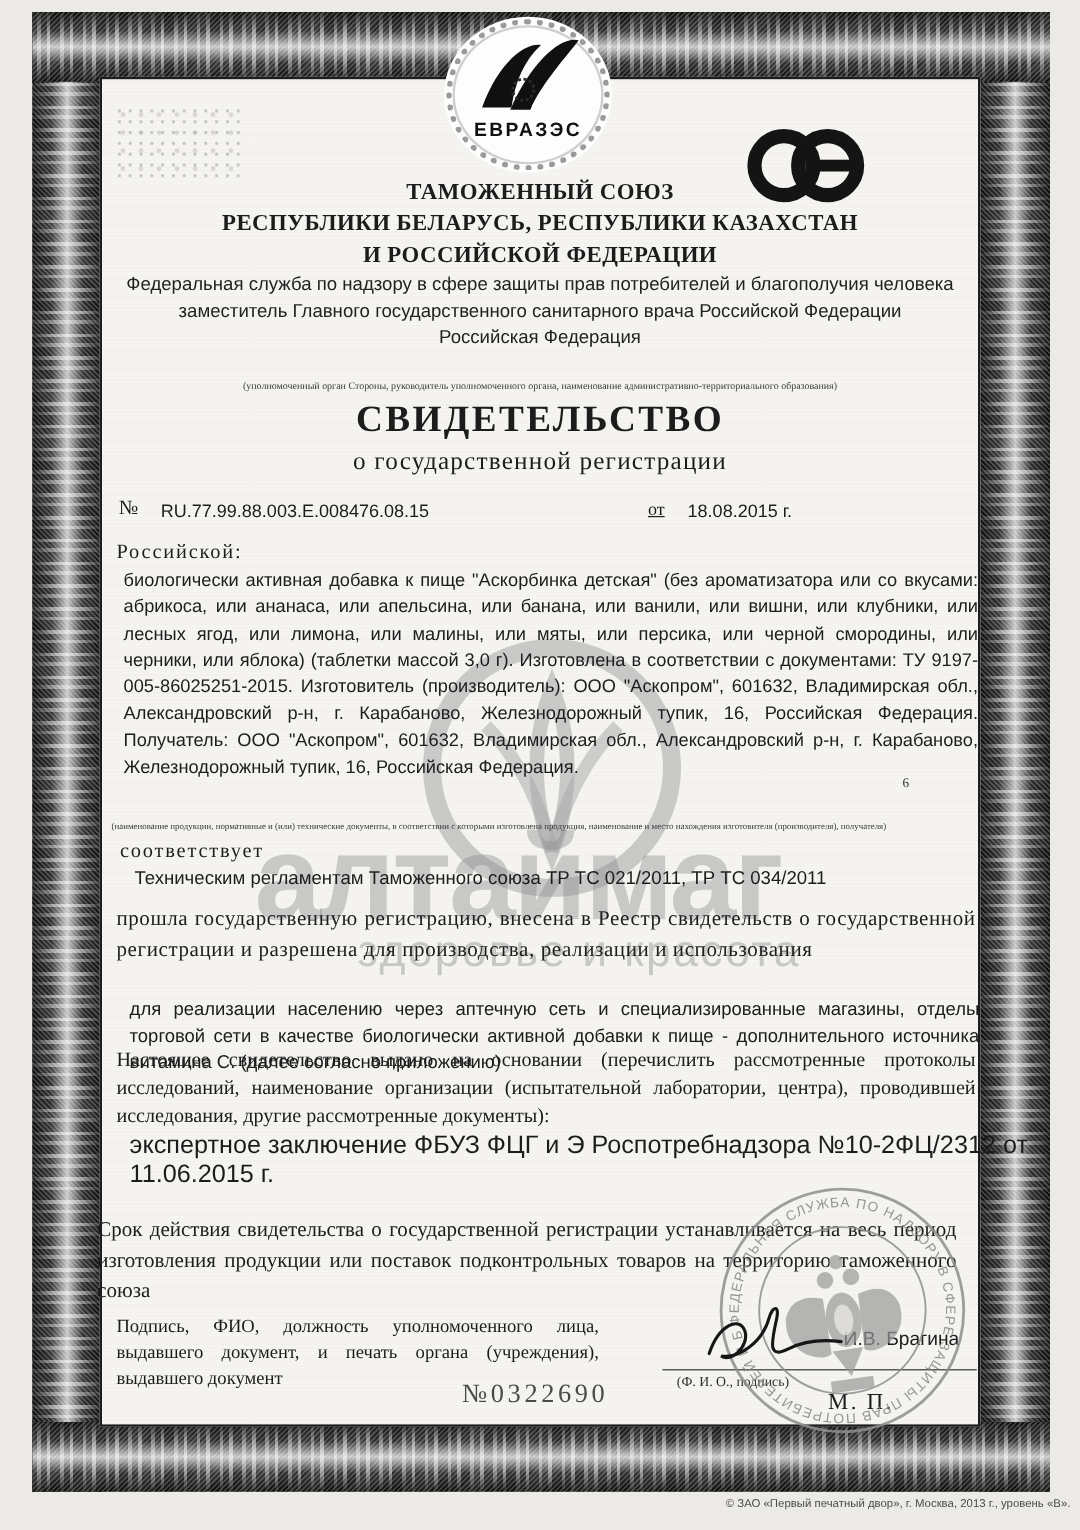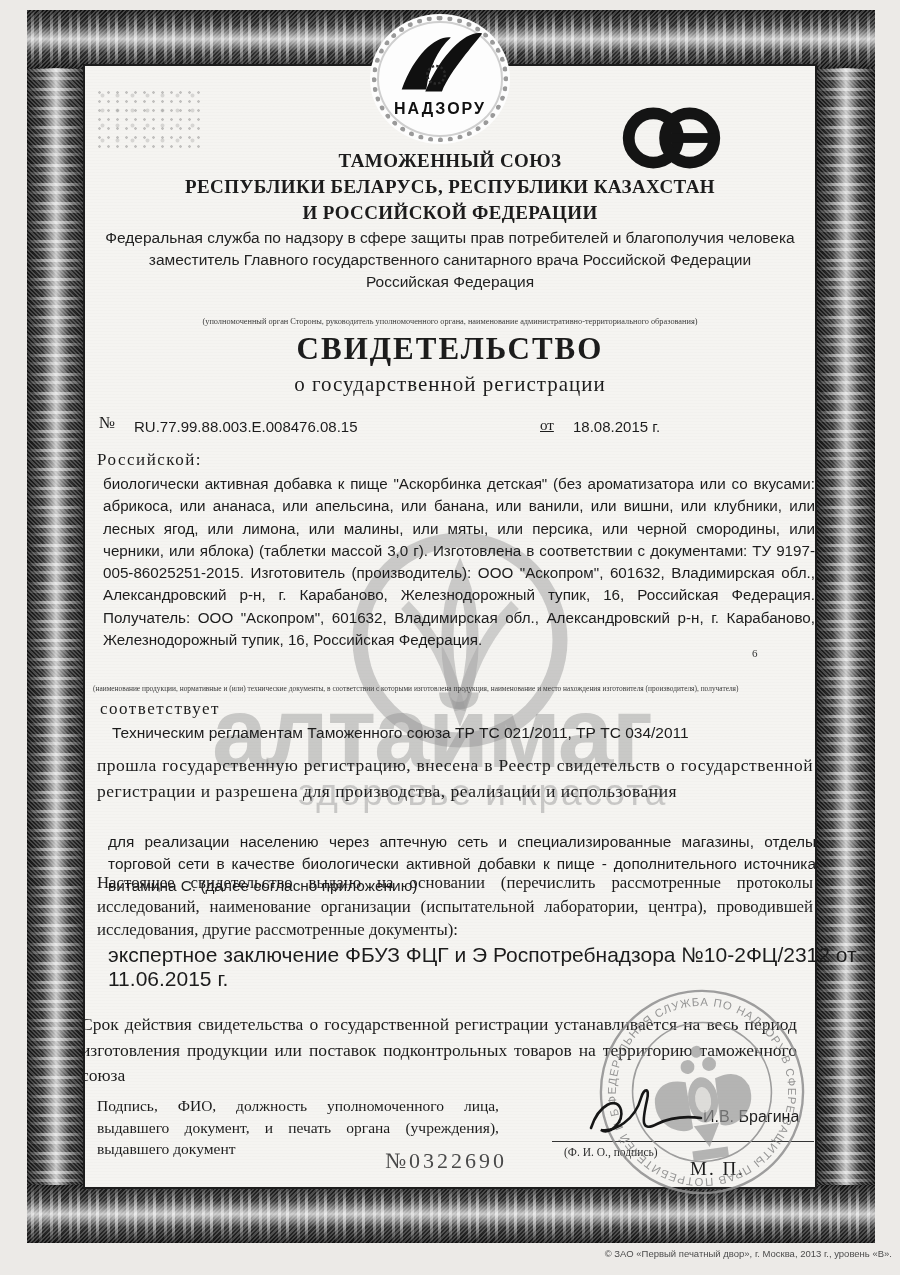--- a/index.html
+++ b/index.html
@@ -79,21 +79,21 @@
 
   <div class="pattern-block"></div>
 
   <div class="badge">
     <div class="badge-circle"></div>
     <svg style="position:absolute;left:14px;top:10px;width:108px;height:74px;" viewBox="0 0 110 70">
       <path d="M16 62 C30 24 52 7 66 9 C52 22 44 40 41 62 Z" fill="#101010"></path>
       <path d="M40 64 C58 22 84 1 98 5 C90 16 66 42 57 64 Z" fill="#101010"></path>
       <circle cx="51" cy="47" r="9" fill="none" stroke="#2a2a2a" stroke-width="2.5" stroke-dasharray="2.5 2.2"></circle>
     </svg>
-    <div class="badge-label">НАДЗОРУ</div>
+    <div class="badge-label">ЕВРАЗЭС</div>
   </div>
 
   <svg class="c" style="left:612px;top:100px;width:118px;height:76px;" viewBox="0 0 120 76">
     <circle cx="42" cy="38" r="25" fill="none" stroke="#141414" stroke-width="12"></circle>
     <circle cx="79" cy="38" r="25" fill="none" stroke="#141414" stroke-width="12"></circle>
     <rect x="60" y="33" width="47" height="10" fill="#141414"></rect>
   </svg>
 
   <div class="c ctr hdr serif" style="top:150px;">ТАМОЖЕННЫЙ СОЮЗ</div>
   <div class="c ctr hdr serif" style="top:176px;">РЕСПУБЛИКИ БЕЛАРУСЬ, РЕСПУБЛИКИ КАЗАХСТАН</div>

